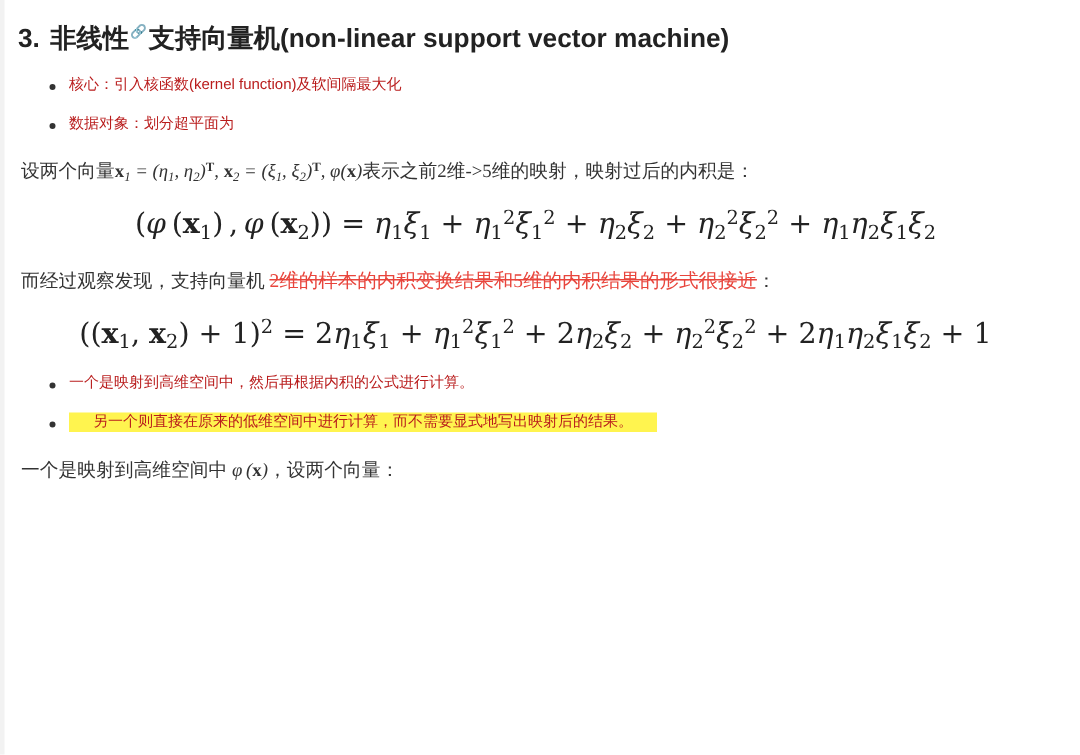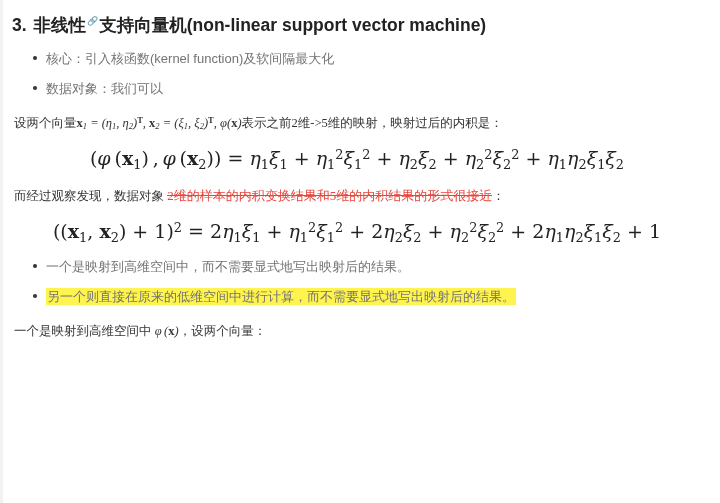--- a/index.html
+++ b/index.html
@@ -45,23 +45,23 @@
     vertical-align: super;
     margin: 0 1px;
   }
   ul.bullets {
     margin: 12px 0 0 0;
     padding-left: 38px;
     list-style: none;
   }
   ul.bullets li {
     position: relative;
-    font-size: 13px;
+    font-size: 10px;
     line-height: 1.5;
-    color: #737373;
+    color: #b91c1c;
     margin-bottom: 11px;
   }
   ul.bullets li::before {
     content: "";
     position: absolute;
     left: -13px;
     top: 7px;
     width: 4px;
     height: 4px;
     border-radius: 50%;
@@ -93,60 +93,60 @@
     vertical-align: 0.5em;
   }
   .strike-red {
     color: #e8453c;
     text-decoration: line-through;
     text-decoration-color: #e8453c;
     font-size: 13px;
   }
   .hl {
     background: #fff44f;
-    padding: 1px 1px;
+    padding: 1px 16px;
     margin-top: 12px;
   }
 </style>
 </head>
 <body>
 
 <div class="page">
   <div class="leftbar"></div>
 
   <h3 class="heading">
     <span class="num">3.</span>
     <span>非线性</span><span class="anchor-icon">🔗</span><span>支持向量机(non-linear support vector machine)</span>
   </h3>
 
   <ul class="bullets">
     <li>核心：引入核函数(kernel function)及软间隔最大化</li>
-    <li>数据对象：我们可以</li>
+    <li>数据对象：划分超平面为</li>
   </ul>
 
   <p class="para">
     <span>设两个向量</span><span class="math-i"><span class="math-b">x</span><sub>1</sub> = (<span class="math-i">η</span><sub>1</sub>, <span class="math-i">η</span><sub>2</sub>)<sup><span class="math-b">T</span></sup>, <span class="math-b">x</span><sub>2</sub> = (<span class="math-i">ξ</span><sub>1</sub>, <span class="math-i">ξ</span><sub>2</sub>)<sup><span class="math-b">T</span></sup>, <span class="math-i">φ</span>(<span class="math-b">x</span>)</span><span>表示之前2维-&gt;5维的映射，映射过后的内积是：</span>
   </p>
 
   <div class="formula">
     (<span class="math-i">φ</span> (<span class="math-b">x</span><sub>1</sub>) , <span class="math-i">φ</span> (<span class="math-b">x</span><sub>2</sub>)) = <span class="math-i">η</span><sub>1</sub><span class="math-i">ξ</span><sub>1</sub> + <span class="math-i">η</span><sub>1</sub><sup>2</sup><span class="math-i">ξ</span><sub>1</sub><sup>2</sup> + <span class="math-i">η</span><sub>2</sub><span class="math-i">ξ</span><sub>2</sub> + <span class="math-i">η</span><sub>2</sub><sup>2</sup><span class="math-i">ξ</span><sub>2</sub><sup>2</sup> + <span class="math-i">η</span><sub>1</sub><span class="math-i">η</span><sub>2</sub><span class="math-i">ξ</span><sub>1</sub><span class="math-i">ξ</span><sub>2</sub>
   </div>
 
   <p class="para">
-    <span>而经过观察发现，数据对象</span>
+    <span>而经过观察发现，支持向量机</span>
     <span class="strike-red">2维的样本的内积变换结果和5维的内积结果的形式很接近</span><span>：</span>
   </p>
 
   <div class="formula">
     ((<span class="math-b">x</span><sub>1</sub>, <span class="math-b">x</span><sub>2</sub>) + 1)<sup>2</sup> = 2<span class="math-i">η</span><sub>1</sub><span class="math-i">ξ</span><sub>1</sub> + <span class="math-i">η</span><sub>1</sub><sup>2</sup><span class="math-i">ξ</span><sub>1</sub><sup>2</sup> + 2<span class="math-i">η</span><sub>2</sub><span class="math-i">ξ</span><sub>2</sub> + <span class="math-i">η</span><sub>2</sub><sup>2</sup><span class="math-i">ξ</span><sub>2</sub><sup>2</sup> + 2<span class="math-i">η</span><sub>1</sub><span class="math-i">η</span><sub>2</sub><span class="math-i">ξ</span><sub>1</sub><span class="math-i">ξ</span><sub>2</sub> + 1
   </div>
 
 
   <ul class="bullets">
-    <li>一个是映射到高维空间中，而不需要显式地写出映射后的结果。</li>
+    <li>一个是映射到高维空间中，然后再根据内积的公式进行计算。</li>
     <li><span class="hl">另一个则直接在原来的低维空间中进行计算，而不需要显式地写出映射后的结果。</span></li>
   </ul>
 
   <p class="para">
     <span>一个是映射到高维空间中</span>
     <span class="math-i">φ (<span class="math-b">x</span>)</span><span>，设两个向量：</span>
   </p>
 
 </div>
 

